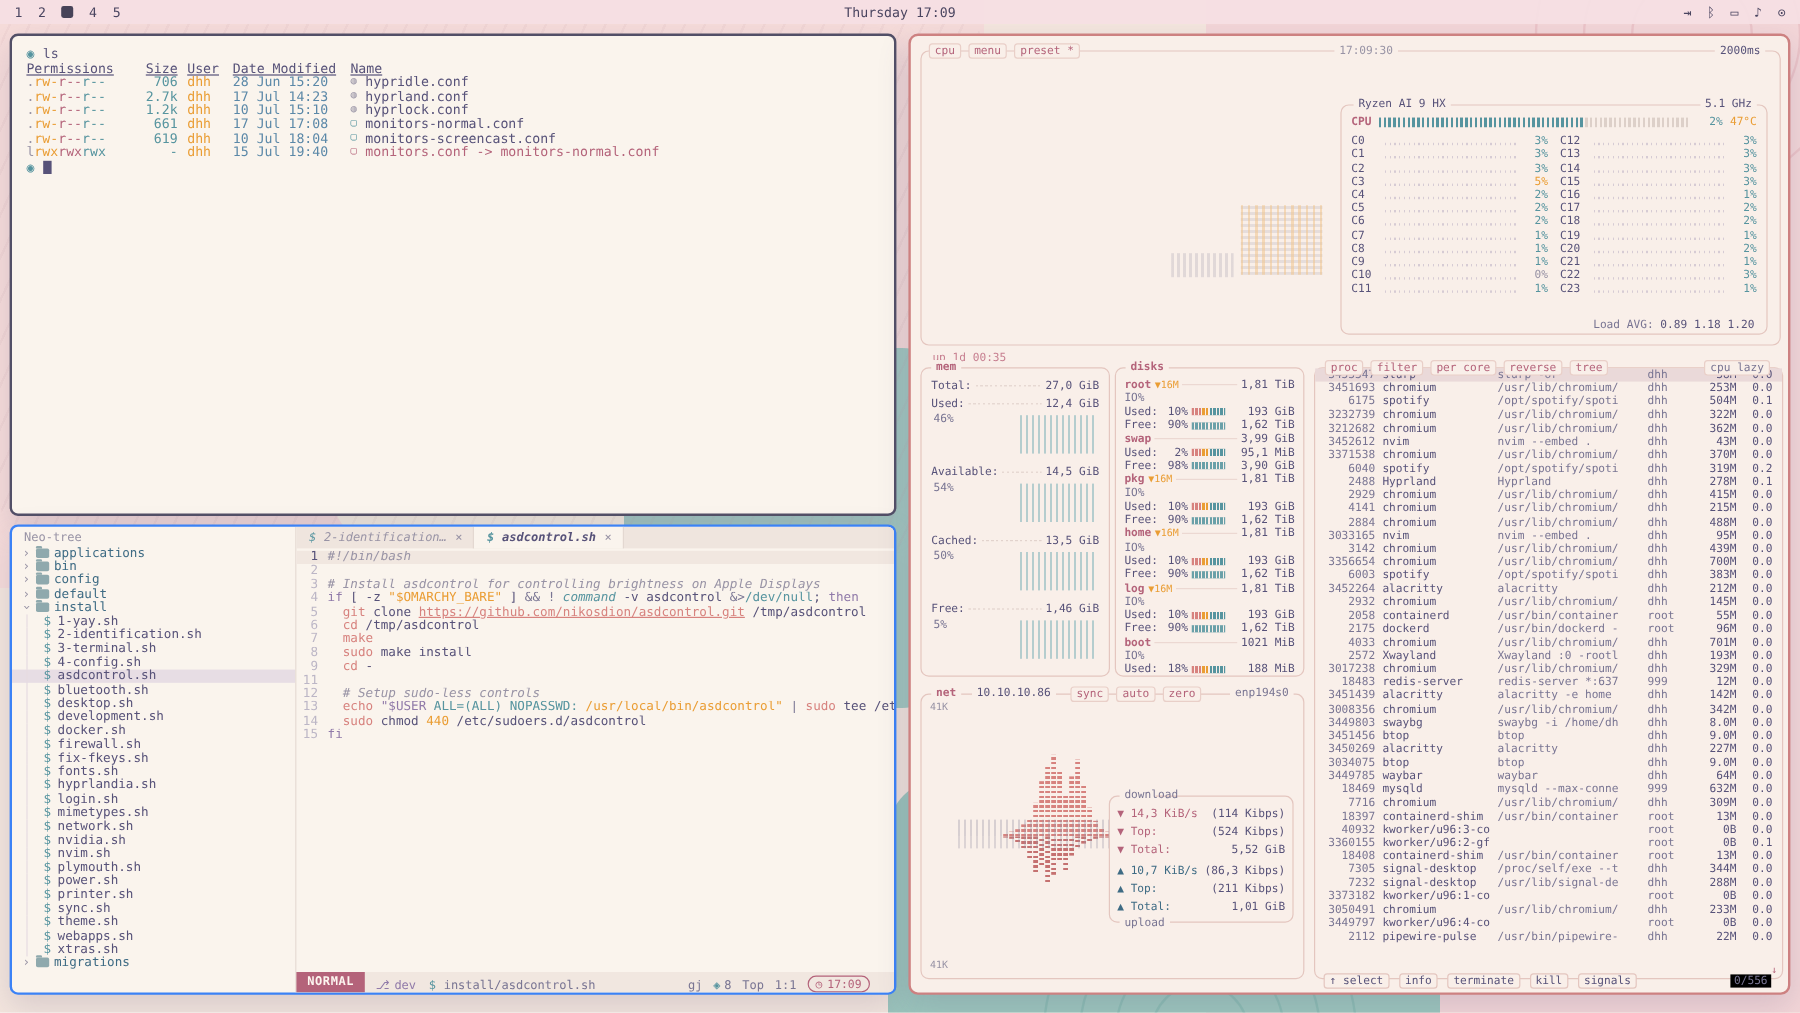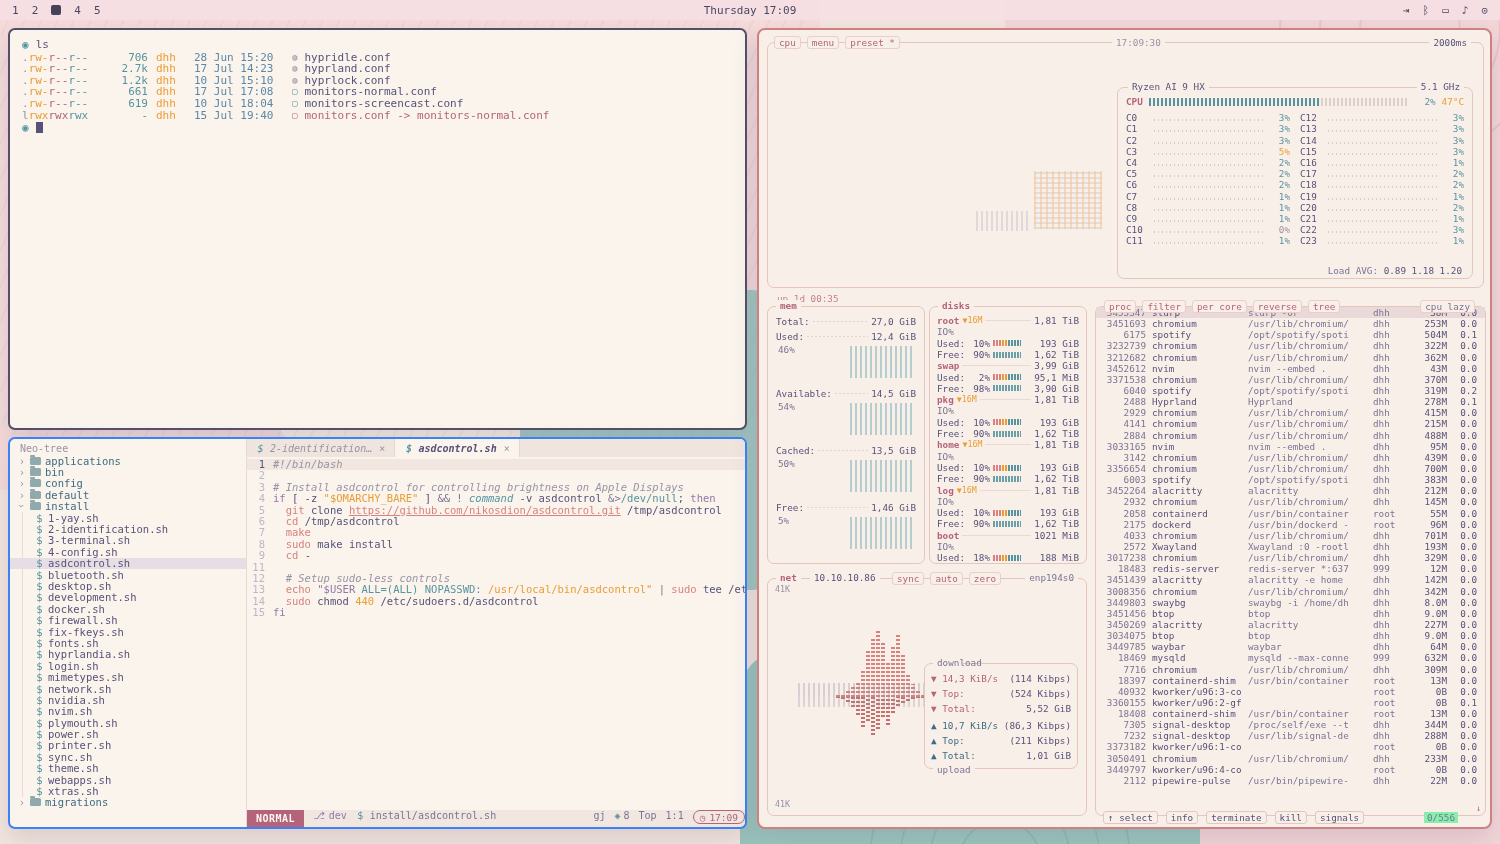--- a/index.html
+++ b/index.html
@@ -68,21 +68,21 @@
 .tk-kw{color:#907aa9}
 .tk-st{color:#ea9d34}
 .tk-fn{color:#d7827e}
 .tk-tx{color:#575279}
 .tk-op{color:#797593}
 .tk-bi{color:#56949f;font-style:italic}
 .tk-pa{color:#56949f}
 .tk-va{color:#907aa9}
 .tk-nu{color:#ea9d34}
 .tk-lk{color:#d7827e;text-decoration:underline}
-.statusline{height:17px;background:#f1e7e0;display:flex;align-items:flex-start;gap:9px;padding:0 0 0 0;font-size:10px;flex:none;color:#797593}
+.statusline{height:17px;background:#f1e7e0;display:flex;align-items:flex-end;gap:9px;padding:0 20px 0 0;font-size:10px;flex:none;color:#797593}
 .mode{background:#b4637a;color:#fdf6f0;padding:0 9px;height:100%;display:flex;align-items:center;font-weight:bold;letter-spacing:.5px}
 .branch{color:#907aa9;display:flex;gap:4px;align-items:center}
 .slfile{display:flex;gap:5px;align-items:center}
 .flex1{flex:1}
 .bufcnt{display:flex;gap:3px;align-items:center}
 .bufcnt .bic{color:#56949f}
 .clockpill{border:1px solid #b4637a;color:#b4637a;border-radius:9px;padding:0 6px;display:flex;gap:4px;font-size:9.5px;height:14px;align-items:center}
 
 .btop{left:757px;top:28px;width:735px;height:801px;background:#f9efe9;border:2px solid #cd8181;font-size:9.3px;line-height:11.2px;color:#575279;border-radius:8px}
 .bbox{position:absolute;border:1px solid #e4c6bf;border-radius:7px}
@@ -166,21 +166,21 @@
 .pcpu{width:30px;text-align:right;flex:none}
 #proc-rows{padding:0 8px}
 .prow{display:flex;height:11.15px;line-height:11.15px;white-space:pre;overflow:hidden;cursor:default}
 .prow.sel{background:#ead9d9;margin:0 -8px;padding:0 8px}
 .prow .ppid{color:#797593}
 .prow .pcmd{color:#797593}
 .prow .puser{color:#797593}
 .scroll-down{position:absolute;right:4px;bottom:1px;color:#b4637a;font-size:8.3px}
 .proc-footer{position:absolute;left:344px;bottom:3px;display:flex;gap:8px;z-index:2}
 .fitem{border:1px solid #e4c6bf;border-radius:3px;background:#f9efe9;padding:0 4px;color:#575279}
-.pcounter{position:absolute;right:32px;bottom:4px;color:#797593;background:#86efac;padding:0 3px}
+.pcounter{position:absolute;right:14px;bottom:4px;color:#797593;background:#000000;padding:0 3px}
 </style>
 </head>
 <body>
 
 <div class="screen">
 
   <div class="wp">
     <div class="shape s-pink-left"></div>
     <div class="shape s-pink-right"></div>
     <div class="shape s-cream"></div>
@@ -220,20 +220,21 @@
         <span class="tray-ic">♪</span>
         <span class="tray-ic">⊙</span>
       </div>
   </div>
 
   <div class="win term">
     <div class="trow prompt-line">
       <span class="psym">◉</span>
       <span>ls</span>
     </div>
+    <div class="trow lshead" id="ls-head"><span class="lc lc0">Permissions</span><span class="lc lc1">Size</span><span class="lc lc2">User</span><span class="lc lc3">Date Modified</span><span class="lc lc4">Name</span></div>
     <div id="ls-rows">
         <div class="trow"><span class="lc lc0"><span class="pm0">.</span><span class="pm1">rw-</span><span class="pm2">r--</span><span class="pm3">r--</span></span><span class="lc lc1 c-size">706</span><span class="lc lc2 c-user">dhh</span><span class="lc lc3 c-date">28 Jun 15:20</span><span class="lc lc4"><span class="fic hypr-icon">◍</span><span class="fname">hypridle.conf</span></span></div>
         <div class="trow"><span class="lc lc0"><span class="pm0">.</span><span class="pm1">rw-</span><span class="pm2">r--</span><span class="pm3">r--</span></span><span class="lc lc1 c-size">2.7k</span><span class="lc lc2 c-user">dhh</span><span class="lc lc3 c-date">17 Jul 14:23</span><span class="lc lc4"><span class="fic hypr-icon">◍</span><span class="fname">hyprland.conf</span></span></div>
         <div class="trow"><span class="lc lc0"><span class="pm0">.</span><span class="pm1">rw-</span><span class="pm2">r--</span><span class="pm3">r--</span></span><span class="lc lc1 c-size">1.2k</span><span class="lc lc2 c-user">dhh</span><span class="lc lc3 c-date">10 Jul 15:10</span><span class="lc lc4"><span class="fic hypr-icon">◍</span><span class="fname">hyprlock.conf</span></span></div>
         <div class="trow"><span class="lc lc0"><span class="pm0">.</span><span class="pm1">rw-</span><span class="pm2">r--</span><span class="pm3">r--</span></span><span class="lc lc1 c-size">661</span><span class="lc lc2 c-user">dhh</span><span class="lc lc3 c-date">17 Jul 17:08</span><span class="lc lc4"><span class="fic monitor-icon">▢</span><span class="fname">monitors-normal.conf</span></span></div>
         <div class="trow"><span class="lc lc0"><span class="pm0">.</span><span class="pm1">rw-</span><span class="pm2">r--</span><span class="pm3">r--</span></span><span class="lc lc1 c-size">619</span><span class="lc lc2 c-user">dhh</span><span class="lc lc3 c-date">10 Jul 18:04</span><span class="lc lc4"><span class="fic monitor-icon">▢</span><span class="fname">monitors-screencast.conf</span></span></div>
         <div class="trow sym"><span class="lc lc0"><span class="pm0">l</span><span class="pm1">rwx</span><span class="pm2">rwx</span><span class="pm3">rwx</span></span><span class="lc lc1 c-size">-</span><span class="lc lc2 c-user">dhh</span><span class="lc lc3 c-date">15 Jul 19:40</span><span class="lc lc4"><span class="fic monitor-icon">▢</span><span class="fname">monitors.conf</span><span class="flink"> -&gt; monitors-normal.conf</span></span></div>
       </div>
     <div class="trow prompt-line" style="margin-top:1px">
       <span class="psym">◉</span>

